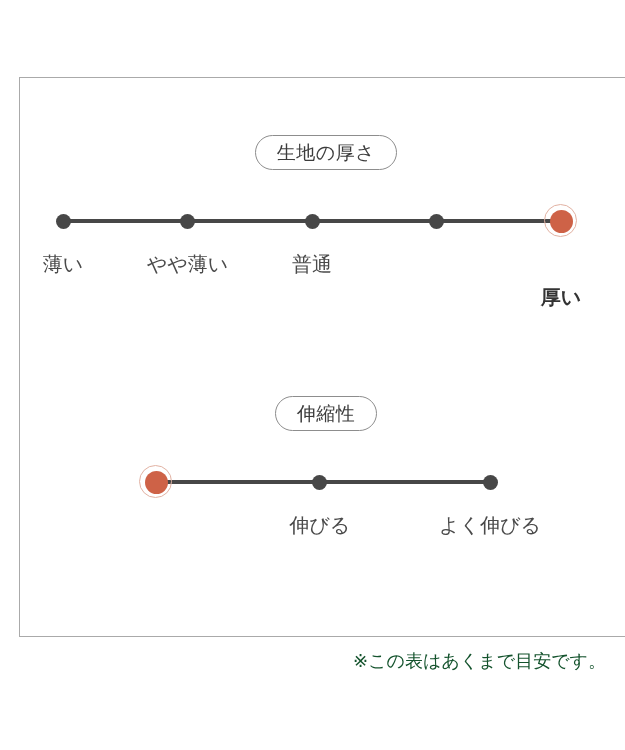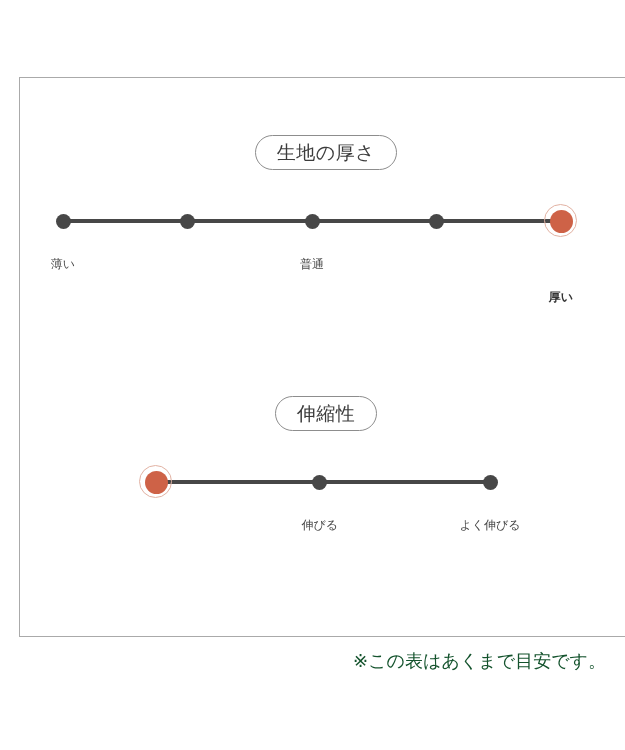--- a/index.html
+++ b/index.html
@@ -139,21 +139,21 @@
     top: 0;
     height: 30px;
   }
   .labels-thickness .labels-inner { left: 43px; width: 498px; }
   .labels-stretch   .labels-inner { left: 136px; width: 334px; }
 
   .scale-label {
     position: absolute;
     top: 0;
     transform: translateX(-50%);
-    font-size: 12px;
+    font-size: 20px;
     line-height: 26px;
     color: #4a4a4a;
     white-space: nowrap;
   }
   .scale-label.is-active {
     font-weight: bold;
     color: #333333;
     margin-top: 33px;
   }
 
@@ -202,20 +202,21 @@
         <div class="node is-active" style="left:100%;">
           <span class="ring"></span>
           <span class="dot"></span>
         </div>
       </div>
     </div>
 
     <div class="labels labels-thickness">
       <div class="labels-inner">
         <span class="scale-label" style="left:0%;">薄い</span>
+        <span class="scale-label" style="left:25%;">やや薄い</span>
         <span class="scale-label" style="left:50%;">普通</span>
         <span class="scale-label is-active" style="left:100%;">厚い</span>
       </div>
     </div>
   </div>
 
   <div class="section section-stretch">
     <div class="pill-row">
       <span class="pill">伸縮性</span>
     </div>

